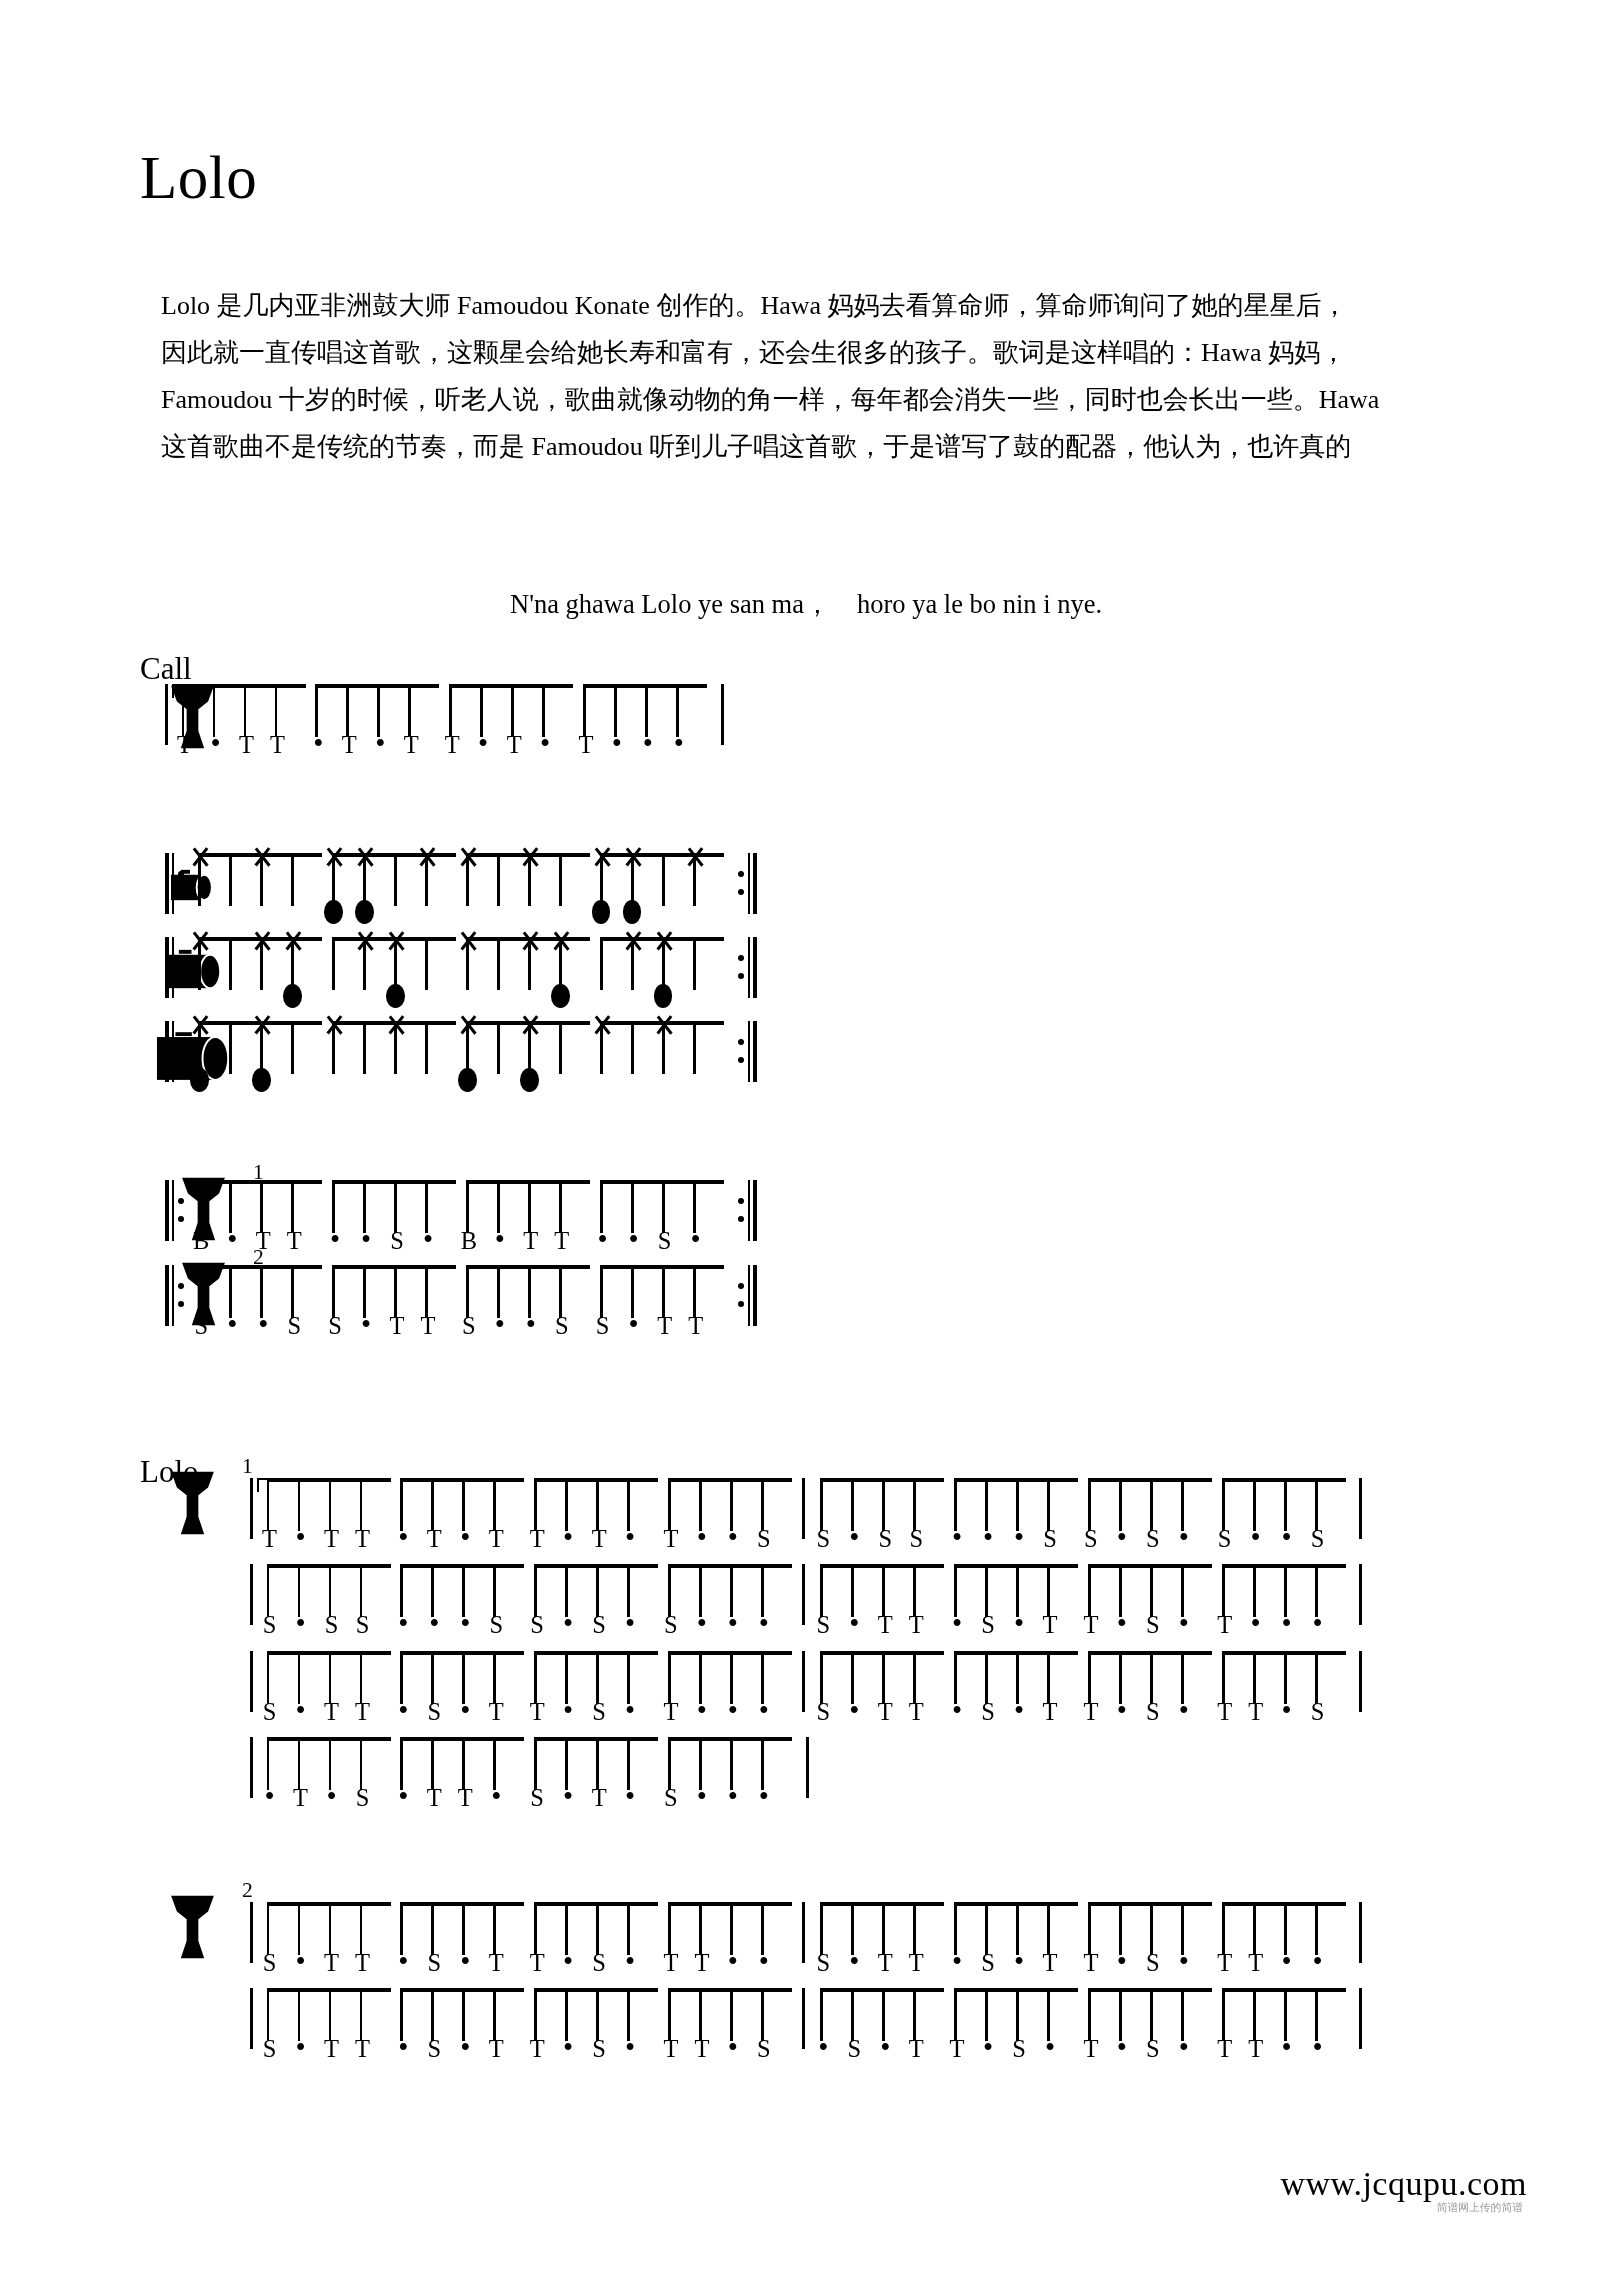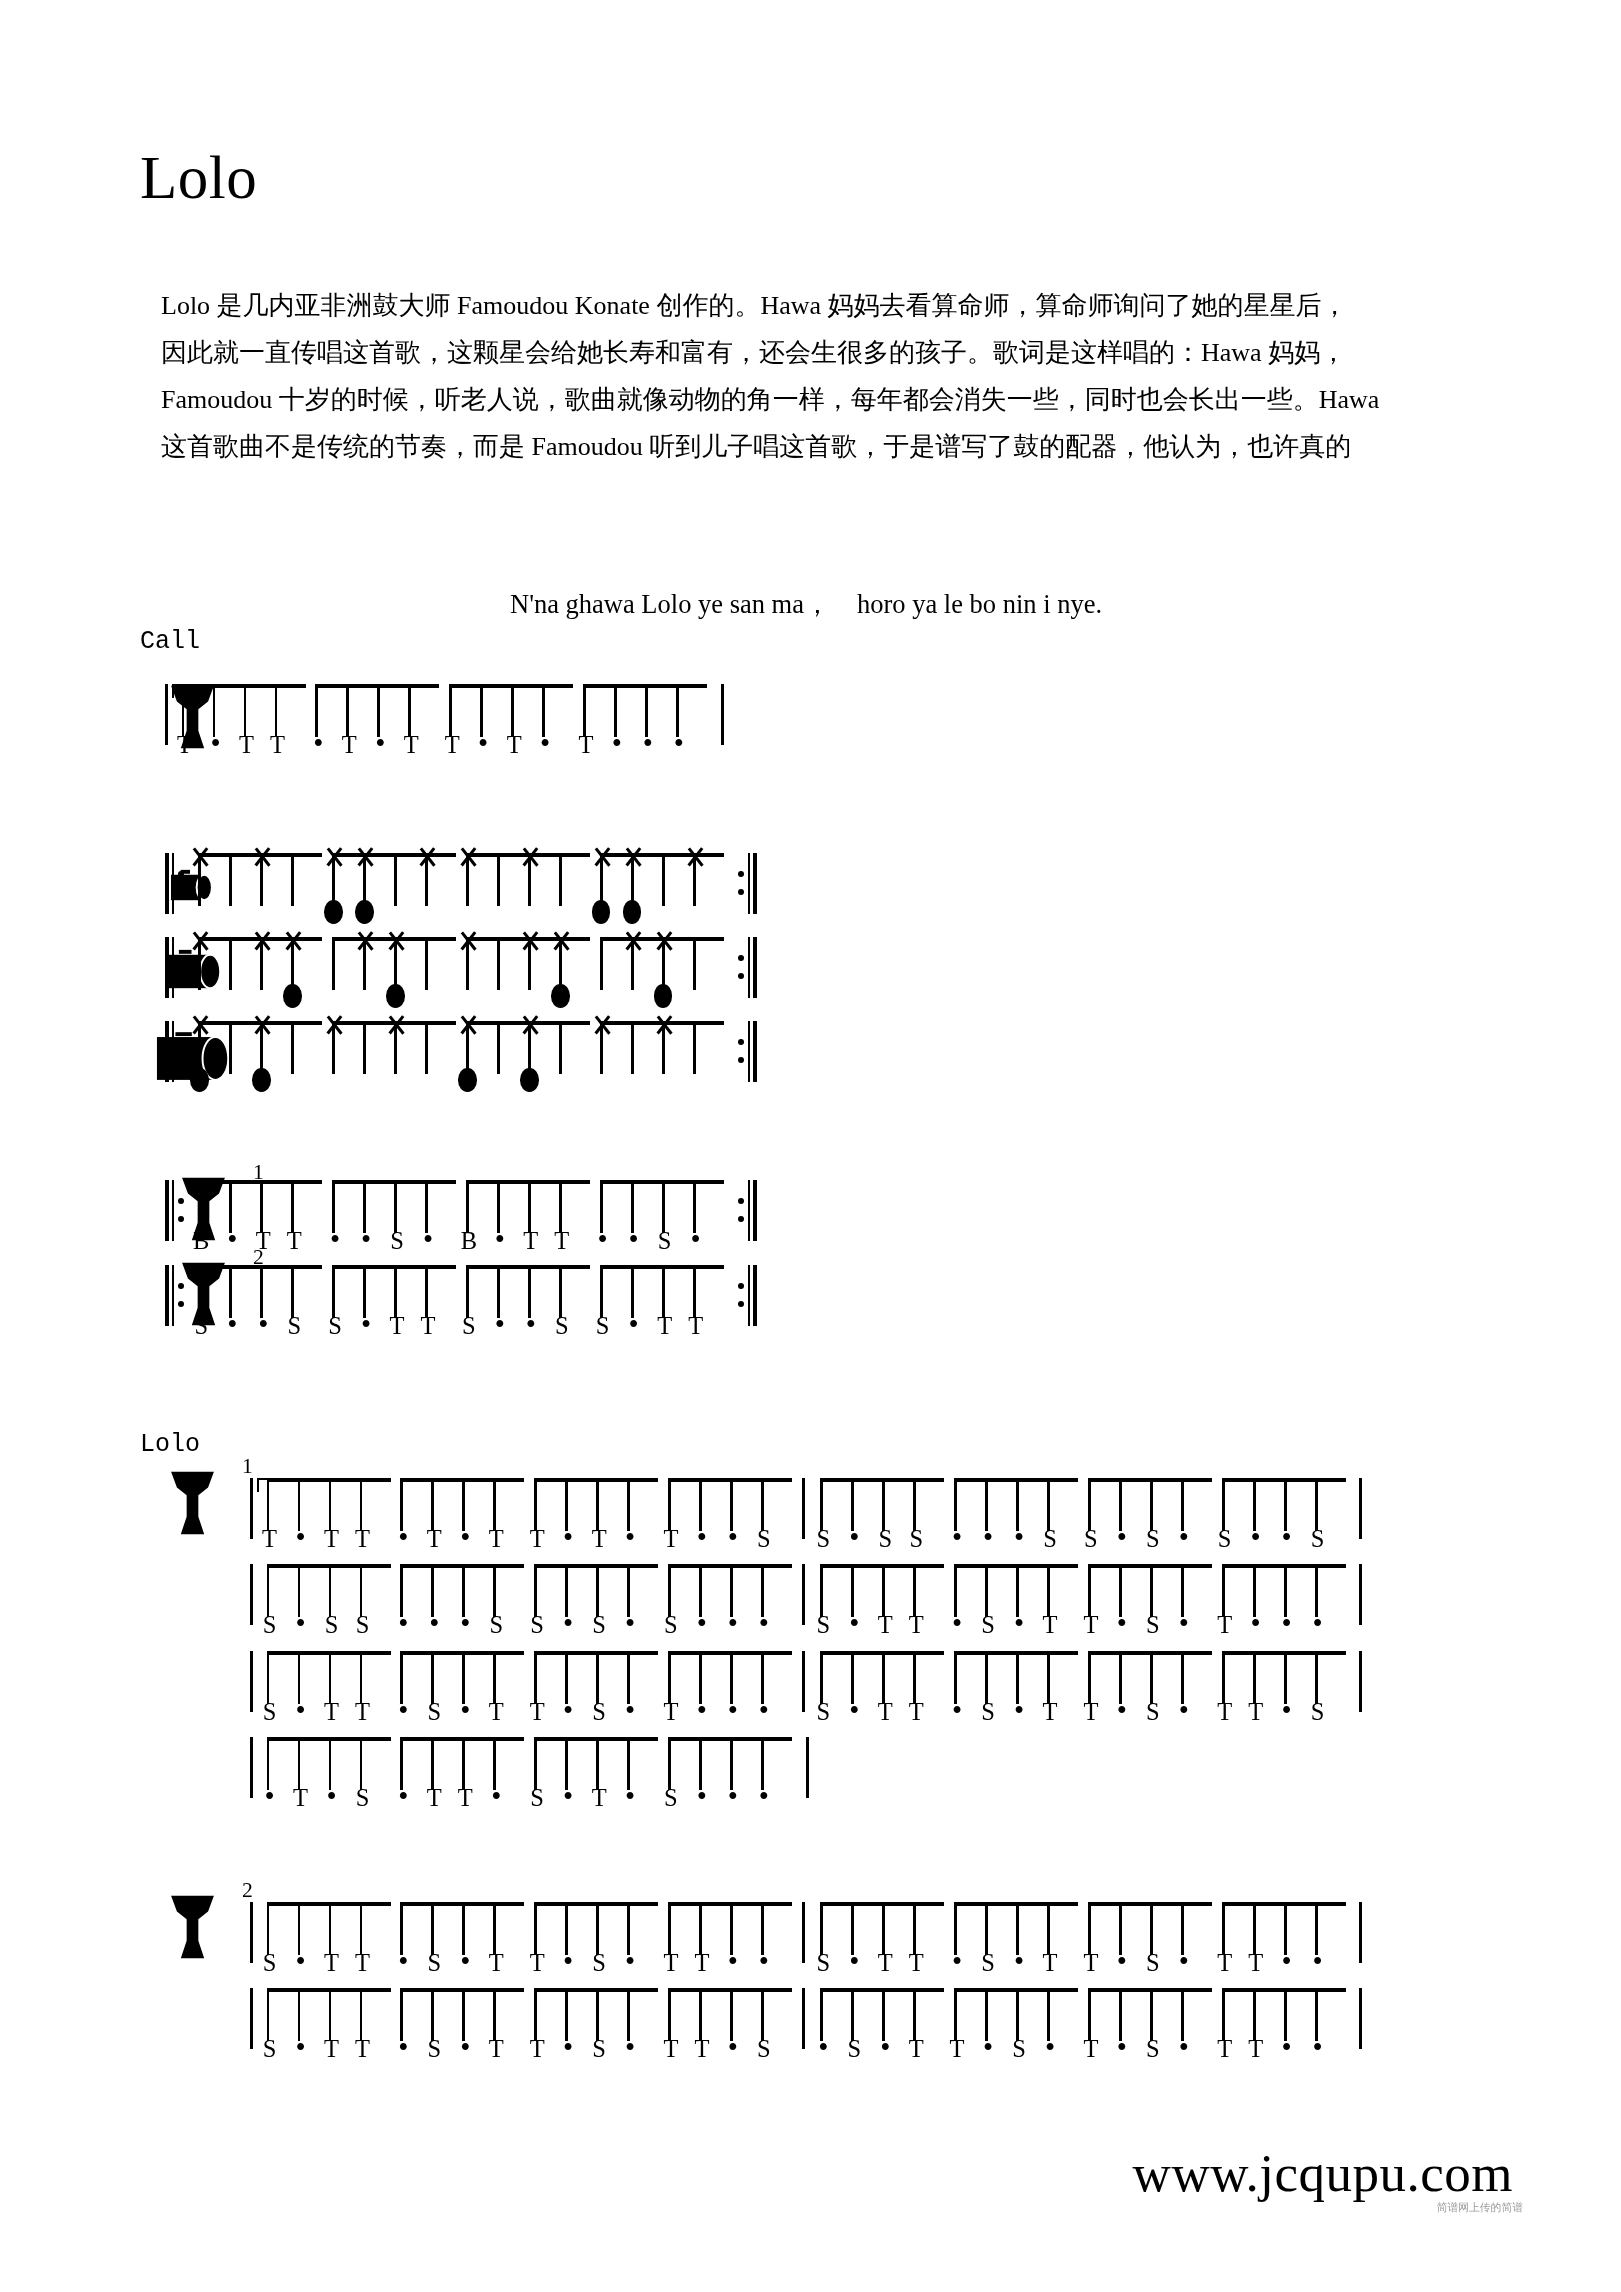--- a/index.html
+++ b/index.html
@@ -54,22 +54,23 @@
     left: 510px;
     top: 586px;
     font-size: 26.5px;
     white-space: pre;
     font-family: "Liberation Serif", "DejaVu Serif", serif;
   }
 
   
   .section-label {
     position: absolute;
-    font-size: 25px;
-    font-family: Liberation Mono, monospace;
+    font-size: 31px;
+    font-family: Liberation Serif, serif;
+    margin-top: 24px;
   }
   #label-call { left: 140px; top: 627px; }
   #label-break { left: 140px; top: 1430px; }
 
   
   .inst {
     position: absolute;
     width: 74px;
     height: 74px;
   }
@@ -201,23 +202,23 @@
     top: 7.8px;
     width: 11.8px;
     height: 11.8px;
     border-left: 2.9px solid #000;
     border-top: 2.9px solid #000;
   }
 
   
   .watermark {
     position: absolute;
-    right: 108px;
+    right: 94px;
     bottom: 90px;
-    font-size: 53px;
+    font-size: 34px;
     letter-spacing: 0.5px;
     font-family: "Liberation Serif", "DejaVu Serif", serif;
   }
   .tinytag {
     position: absolute;
     right: 98px;
     bottom: 78px;
     font-size: 10.8px;
     color: #9a9a9a;
     font-family: "Liberation Sans", sans-serif;

